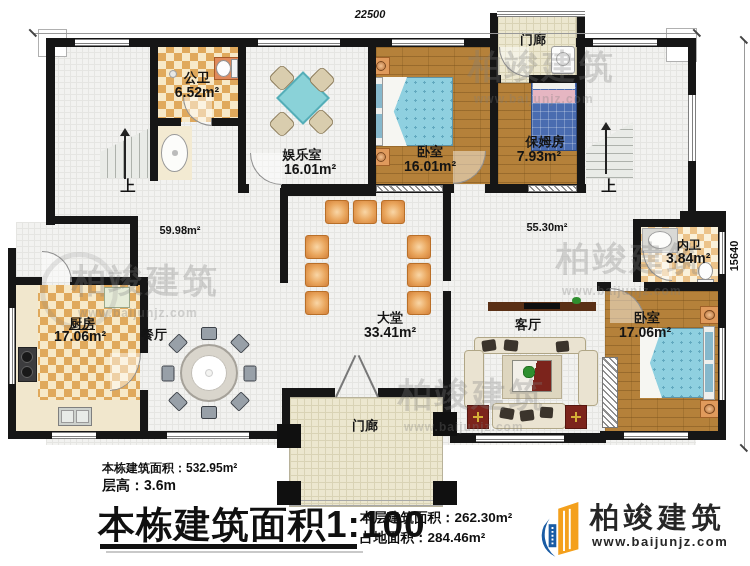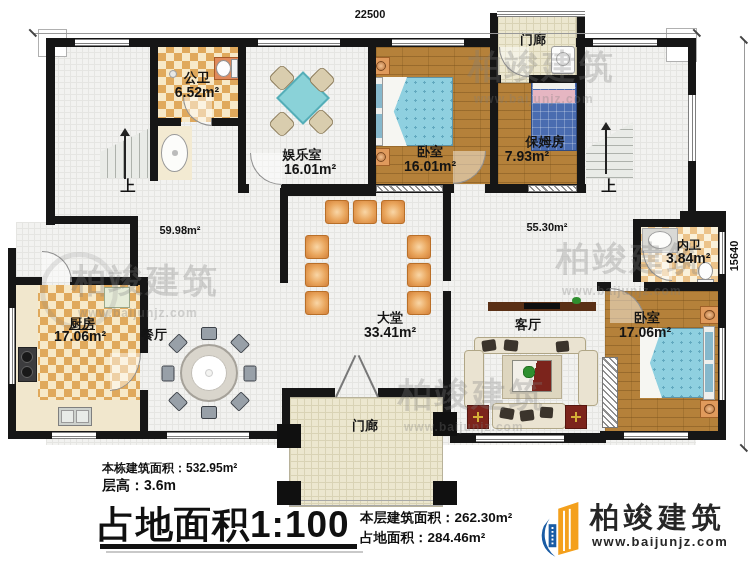--- a/index.html
+++ b/index.html
@@ -283,41 +283,41 @@
 <div class="leaf" style="left:377px;top:351px;height:46px;transform:rotate(-25deg);transform-origin:bottom center;"></div>
 
 <div class="lbl nm" style="left:172px;top:71px;width:50px;">公卫</div>
 <div class="lbl ar" style="left:170px;top:85px;width:54px;">6.52m²</div>
 <div class="lbl nm" style="left:272px;top:148px;width:60px;">娱乐室</div>
 <div class="lbl ar" style="left:277px;top:162px;width:66px;">16.01m²</div>
 <div class="lbl nm" style="left:405px;top:145px;width:50px;">卧室</div>
 <div class="lbl ar" style="left:400px;top:159px;width:60px;">16.01m²</div>
 <div class="lbl nm" style="left:508px;top:33px;width:50px;">门廊</div>
 <div class="lbl nm" style="left:517px;top:135px;width:56px;">保姆房</div>
-<div class="lbl ar" style="left:500px;top:149px;width:54px;">7.93m²</div>
+<div class="lbl ar" style="left:512px;top:149px;width:54px;">7.93m²</div>
 <div class="lbl" style="left:119px;top:178px;width:18px;font-size:15px;">上</div>
 <div class="lbl" style="left:600px;top:178px;width:18px;font-size:15px;">上</div>
 <div class="lbl" style="left:150px;top:224px;width:60px;font-size:11px;">59.98m²</div>
 <div class="lbl" style="left:517px;top:221px;width:60px;font-size:11px;">55.30m²</div>
 <div class="lbl" style="left:671px;top:239px;width:36px;font-size:12px;">内卫</div>
 <div class="lbl ar" style="left:666px;top:251px;width:44px;">3.84m²</div>
 <div class="lbl nm" style="left:58px;top:317px;width:48px;text-decoration:underline;">厨房</div>
 <div class="lbl ar" style="left:51px;top:329px;width:58px;">17.06m²</div>
 <div class="lbl nm" style="left:132px;top:328px;width:44px;">餐厅</div>
 <div class="lbl nm" style="left:366px;top:311px;width:48px;">大堂</div>
 <div class="lbl ar" style="left:362px;top:325px;width:56px;">33.41m²</div>
 <div class="lbl nm" style="left:504px;top:318px;width:48px;">客厅</div>
 <div class="lbl nm" style="left:623px;top:311px;width:48px;">卧室</div>
 <div class="lbl ar" style="left:615px;top:325px;width:60px;">17.06m²</div>
 <div class="lbl nm" style="left:339px;top:419px;width:52px;">门廊</div>
 
 <div class="dimline" style="left:33px;top:33px;width:664px;height:1px;"></div>
 <div class="tick" style="left:28px;top:32px;"></div>
 <div class="tick" style="left:692px;top:32px;"></div>
-<div class="dim" style="left:340px;top:8px;width:60px;">22500</div>
+<div class="dim" style="left:340px;top:8px;width:60px;font-style:italic;">22500</div>
 <div class="dimline" style="left:744px;top:40px;width:1px;height:408px;"></div>
 <div class="tick" style="left:739px;top:39px;"></div>
 <div class="tick" style="left:739px;top:447px;"></div>
 <div class="dim" style="left:712px;top:250px;width:44px;transform:rotate(-90deg);">15640</div>
 
 <div class="abs" style="left:40px;top:252px;width:78px;height:78px;border:5px solid rgba(135,135,135,.2);border-radius:50%;z-index:18;"></div>
 <div class="wm" style="left:72px;top:258px;">
     <div class="t">柏竣建筑</div>
     <div class="u">www.baijunjz.com</div>
   </div>
@@ -329,21 +329,21 @@
     <div class="t">柏竣建筑</div>
     <div class="u">www.baijunjz.com</div>
   </div>
 <div class="wm" style="left:556px;top:236px;">
     <div class="t">柏竣建筑</div>
     <div class="u">www.baijunjz.com</div>
   </div>
 
 <div class="info" style="left:102px;top:460px;font-size:12px;">本栋建筑面积：532.95m²</div>
 <div class="info" style="left:102px;top:477px;font-size:14px;">层高：3.6m</div>
-<div class="info" style="left:98px;top:500px;font-size:37px;letter-spacing:1px;"><span>占地面积</span><span style="font-weight:600;">1:100</span></div>
+<div class="info" style="left:98px;top:500px;font-size:37px;letter-spacing:1px;"><span>本栋建筑面积</span><span style="font-weight:600;">1:100</span></div>
 <div class="abs" style="left:100px;top:544px;width:257px;height:5px;background:#111;z-index:30;"></div>
 <div class="abs" style="left:106px;top:551px;width:257px;height:2px;background:#c9c9c9;z-index:30;"></div>
 <div class="info" style="left:360px;top:509px;font-size:13.5px;">本层建筑面积：262.30m²</div>
 <div class="info" style="left:360px;top:529px;font-size:13.5px;">占地面积：284.46m²</div>
 
 <div class="abs" style="left:538px;top:494px;width:210px;height:70px;z-index:30;">
   <span style="position:absolute;left:2px;top:3px;">
     <svg width="48" height="64" viewBox="0 0 50 66">
       <path d="M10,22 A30,30 0 0 0 16,62 A24,24 0 0 1 4,30 Z" fill="#1a5ca4"></path>
       <polygon points="19,12 40,5 40,54 19,60" fill="#f4a01c"></polygon>

